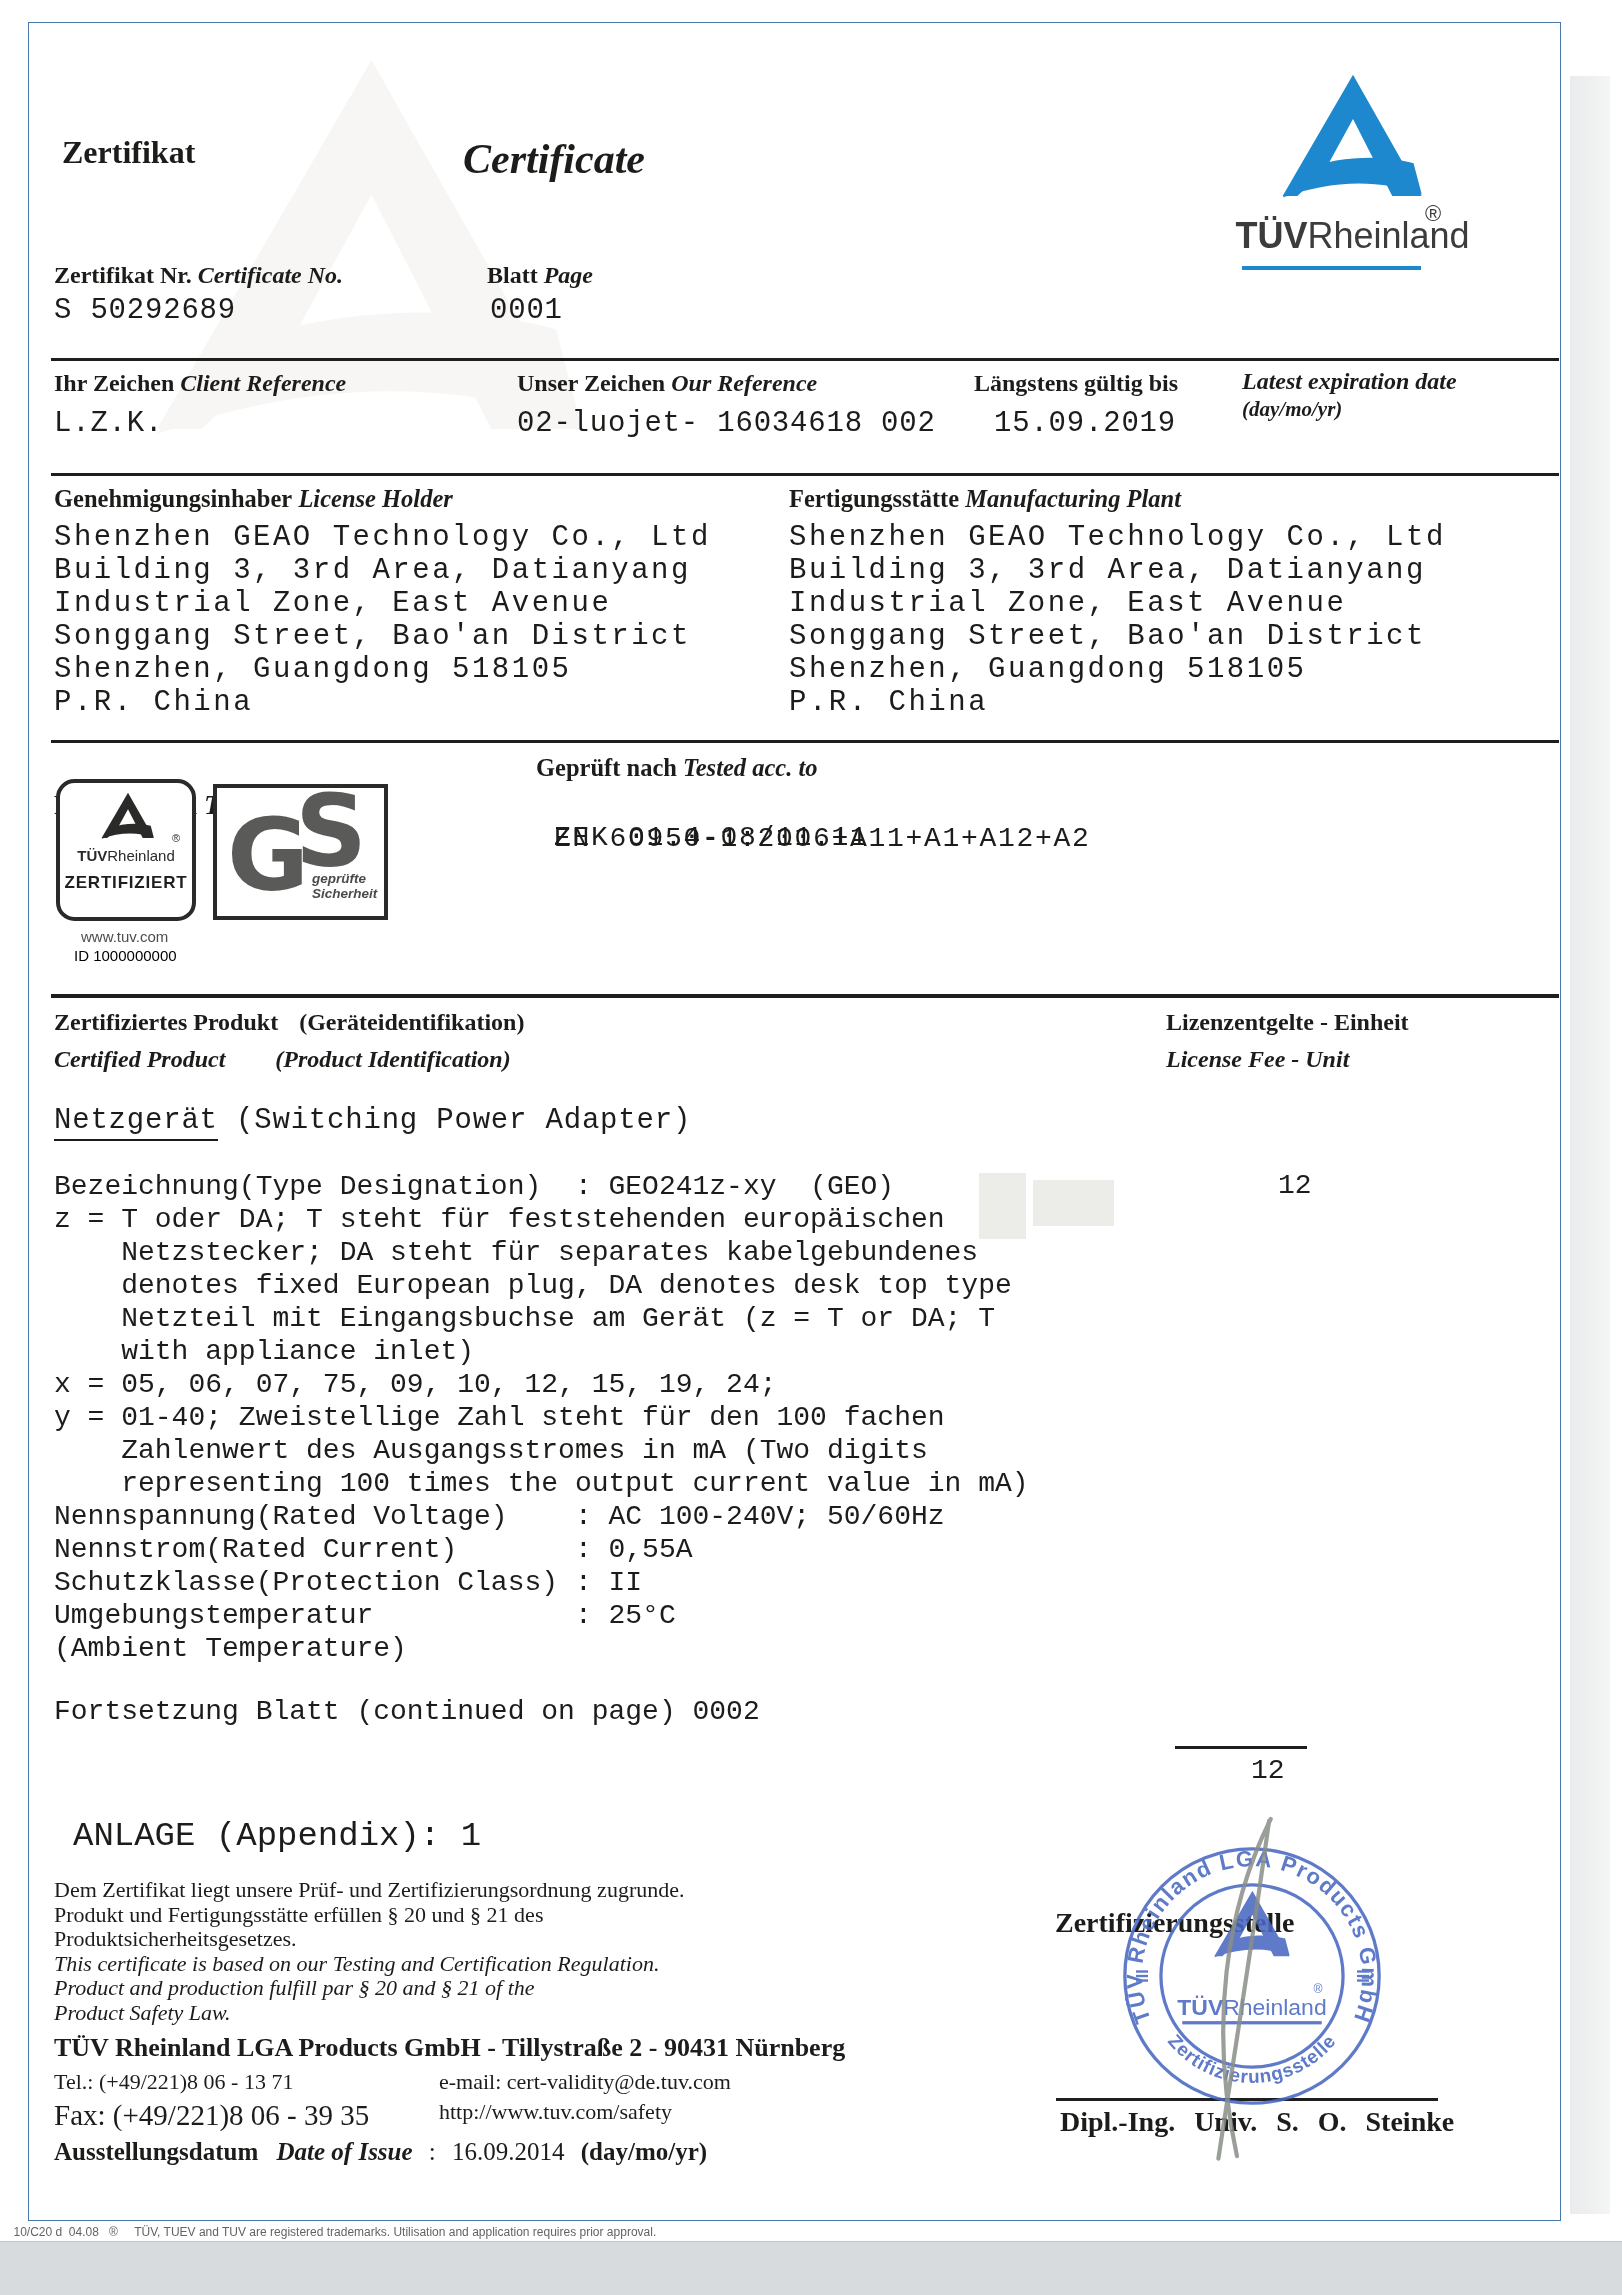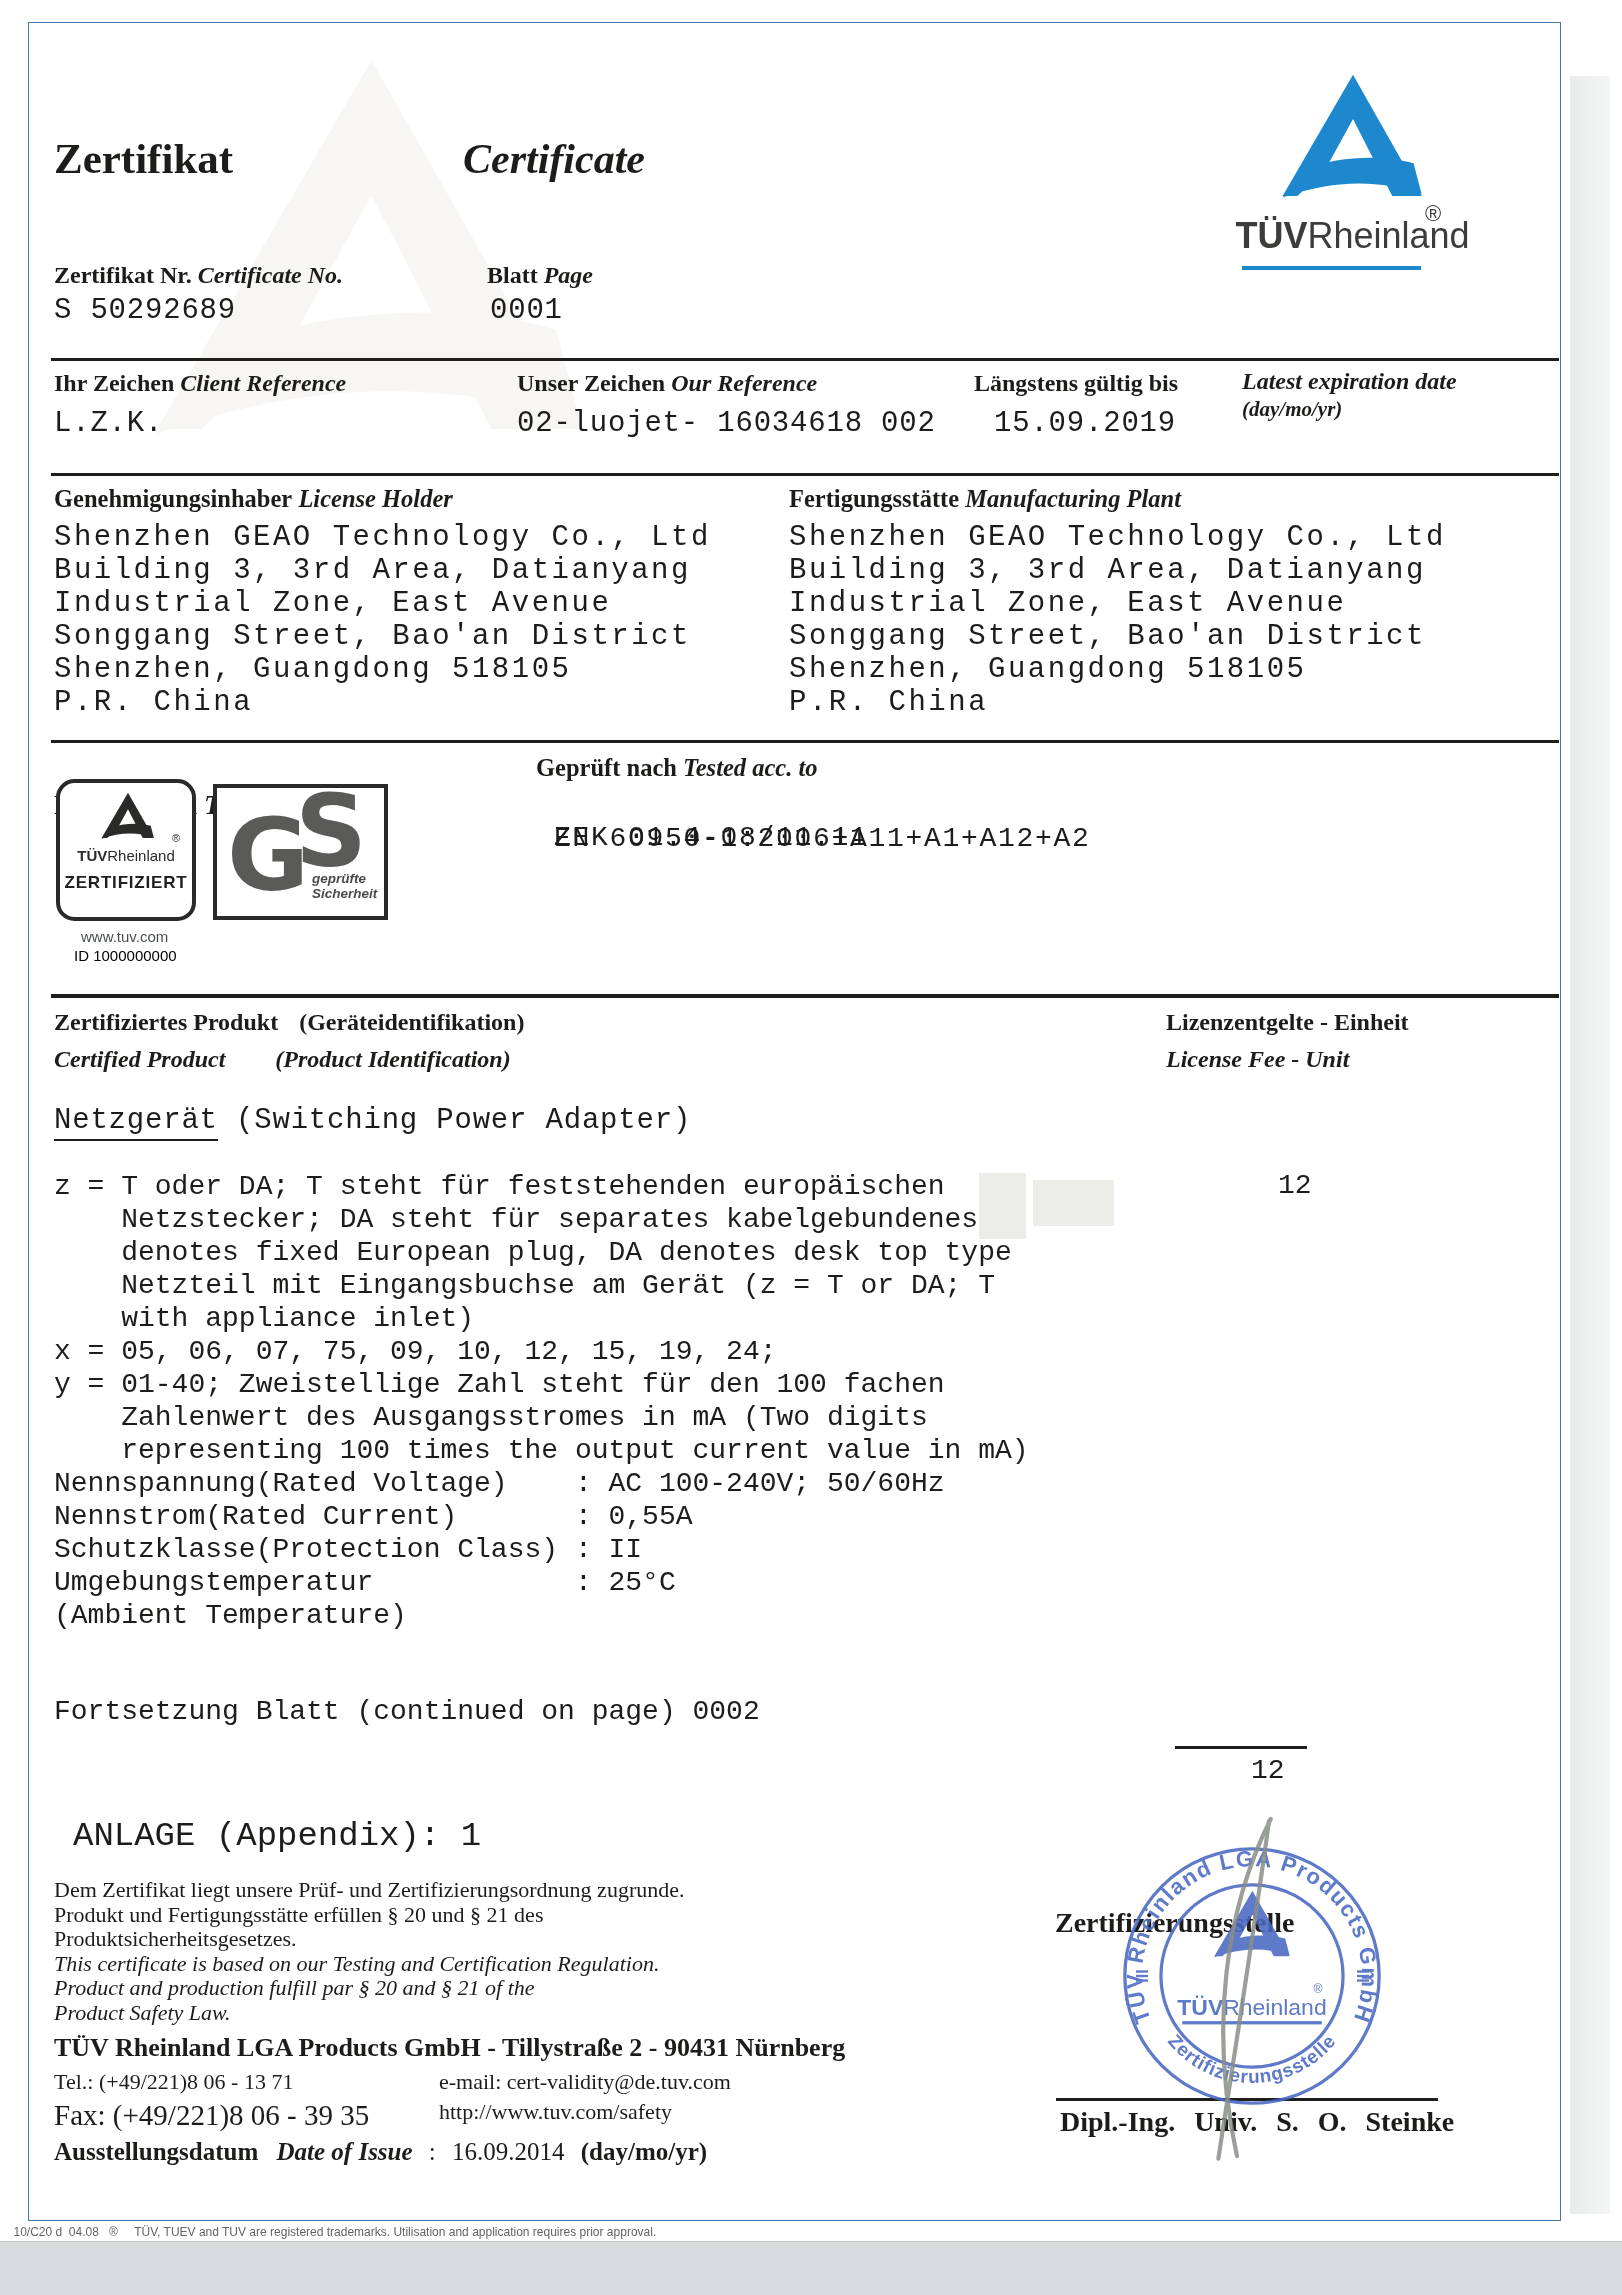--- a/index.html
+++ b/index.html
@@ -50,21 +50,21 @@
   <path d="M88,2 L172,150 L136,150 L88,56 L54,118 L20,150 L2,150 Z" fill="#f1f0ec"></path>
   <path d="M26,118 C74,100 126,100 162,110 L172,148 C116,128 58,132 2,152 Z" fill="#f1f0ec"></path>
 </svg>
 
 <div class="abs artifact" style="left:979px;top:1173px;width:47px;height:66px;"></div>
 <div class="abs artifact" style="left:1033px;top:1180px;width:81px;height:46px;"></div>
 <div class="abs scan-right"></div>
 
 <div class="abs page-frame"></div>
 
-<div class="abs ser b" style="left:54px;top:134px;font-size:43px;">Zertifikat</div>
+<div class="abs ser b" style="left:62px;top:134px;font-size:32px;">Zertifikat</div>
 <div class="abs ser b i" style="left:463px;top:135px;font-size:42px;">Certificate</div>
 
 <div class="abs" style="left:1232px;top:73px;width:254px;height:203px;">
   <svg class="abs" style="left:49px;top:0;" width="144" height="128" viewBox="0 0 176 156">
     <path d="M88,2 L172,150 L136,150 L88,56 L54,118 L20,150 L2,150 Z" fill="#1e88cf"></path>
     <path d="M26,118 C74,100 126,100 162,110 L172,148 C116,128 58,132 2,152 Z" fill="#1e88cf"></path>
   </svg>
   <div class="abs sans" style="left:193px;top:128px;font-size:22px;color:#3c3c3b;">®</div>
   <div class="abs sans" style="left:3.4px;top:142px;font-size:36px;color:#3c3c3b;white-space:nowrap;"><span class="b">TÜV</span><span>Rheinland</span></div>
   <div class="abs" style="left:10px;top:193px;width:179px;height:4.2px;background:#1e88cf;"></div>
@@ -168,20 +168,21 @@
 <div class="abs lbl b" style="left:1166px;top:1009px;">Lizenzentgelte - Einheit</div>
 <div class="abs lbl" style="left:54px;top:1046px;">
   <span class="en">Certified Product</span>
   <span class="en" style="margin-left:44px;">(Product Identification)</span>
 </div>
 <div class="abs lbl en b i" style="left:1166px;top:1046px;">License Fee - Unit</div>
 
 <div class="abs mono" style="left:54px;top:1104px;font-size:29px;letter-spacing:0.8px;"><span class="underlined">Netzgerät</span><span> (Switching Power Adapter)</span></div>
 
 <div class="abs" style="left:54px;top:1170px;">
+  <div class="mono body-line">Bezeichnung(Type Designation)  : GEO241z-xy  (GEO)</div>
   <div class="mono body-line">z = T oder DA; T steht für feststehenden europäischen</div>
   <div class="mono body-line">    Netzstecker; DA steht für separates kabelgebundenes</div>
   <div class="mono body-line">    denotes fixed European plug, DA denotes desk top type</div>
   <div class="mono body-line">    Netzteil mit Eingangsbuchse am Gerät (z = T or DA; T</div>
   <div class="mono body-line">    with appliance inlet)</div>
   <div class="mono body-line">x = 05, 06, 07, 75, 09, 10, 12, 15, 19, 24;</div>
   <div class="mono body-line">y = 01-40; Zweistellige Zahl steht für den 100 fachen</div>
   <div class="mono body-line">    Zahlenwert des Ausgangsstromes in mA (Two digits</div>
   <div class="mono body-line">    representing 100 times the output current value in mA)</div>
   <div class="mono body-line">Nennspannung(Rated Voltage)    : AC 100-240V; 50/60Hz</div>

